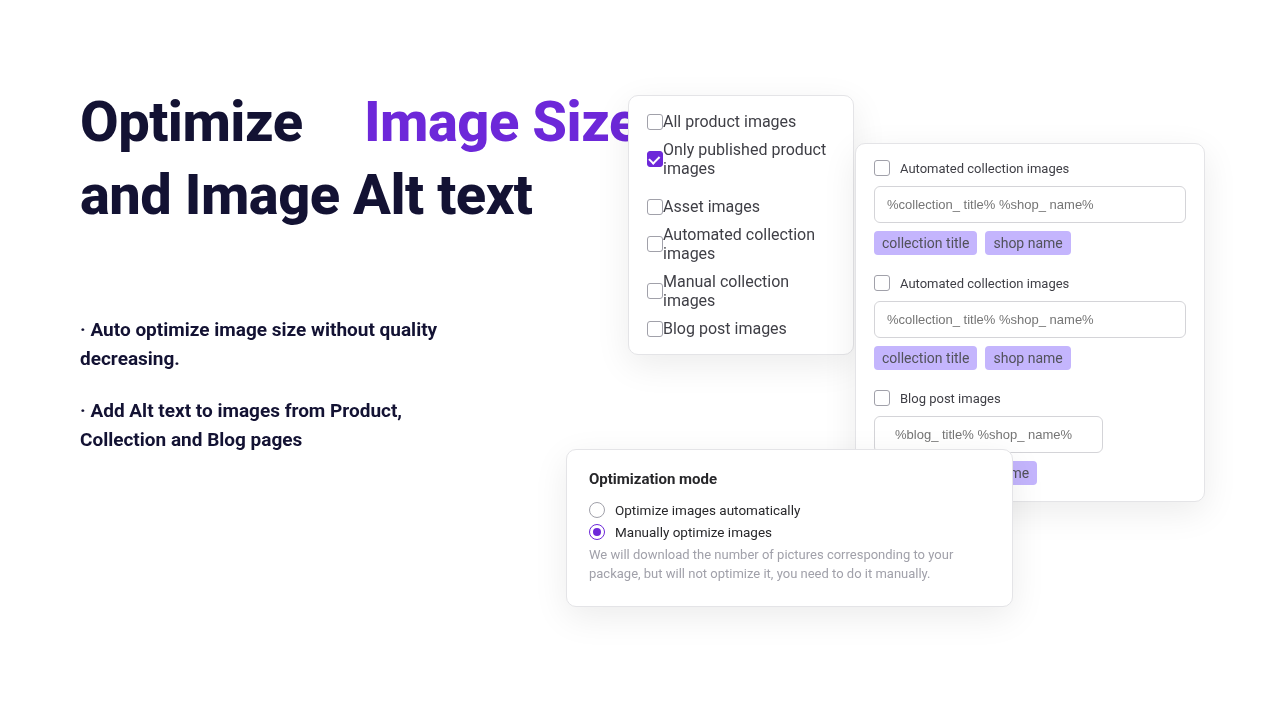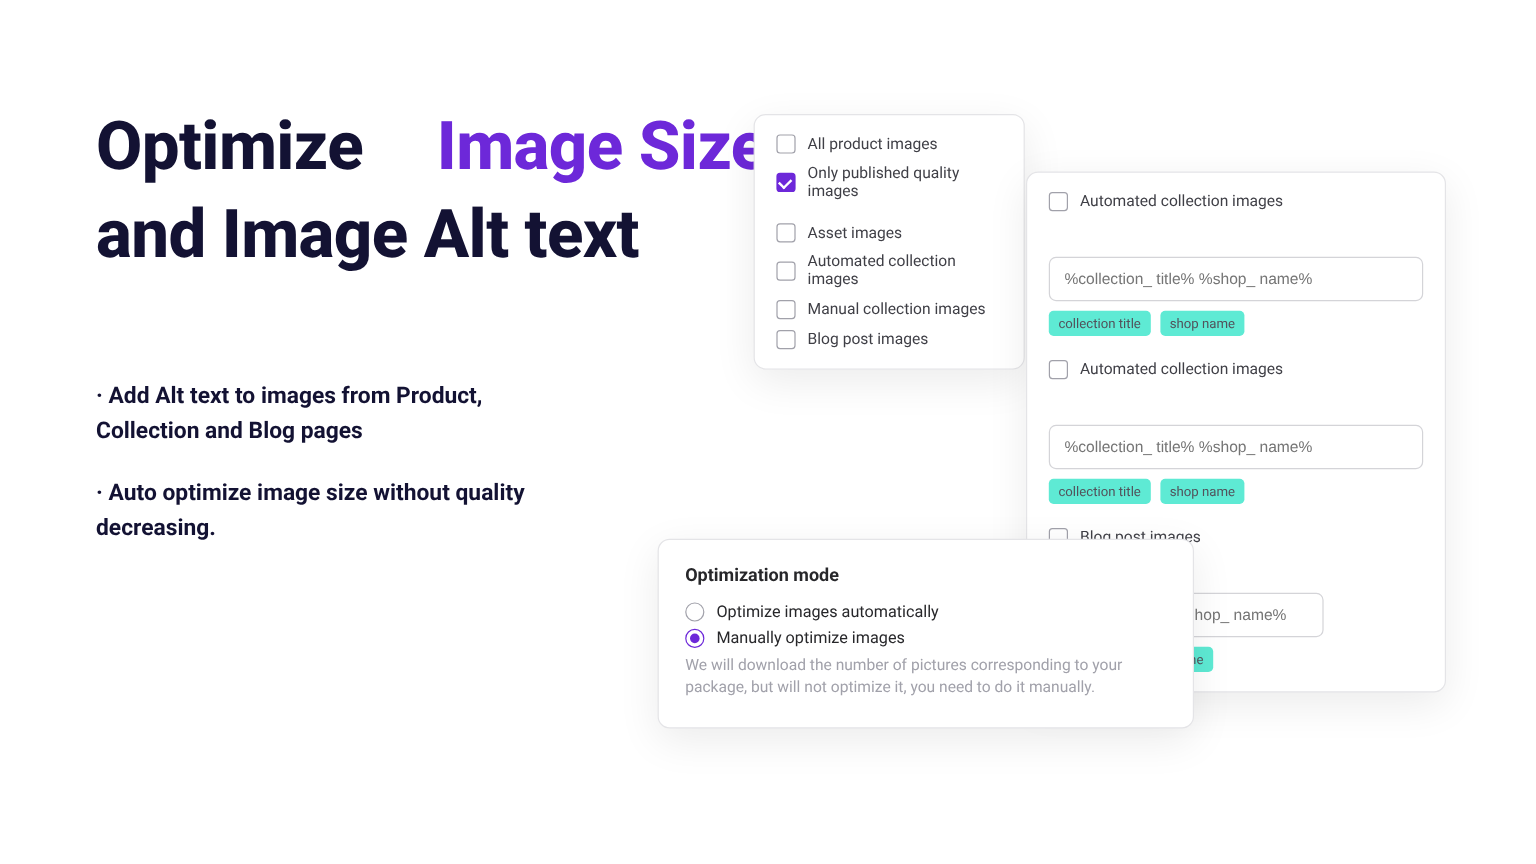--- a/index.html
+++ b/index.html
@@ -38,27 +38,26 @@
 .card {
   position: absolute;
   background: #fff;
   border: 1px solid #e4e4e7;
   border-radius: 10px;
   box-shadow: 0 10px 35px rgba(0,0,0,0.08);
   padding: 16px 18px;
 }
 .card-checks { left: 628px; top: 95px; width: 226px; }
 .card-alt    { left: 855px; top: 143px; width: 350px; }
-.card-mode   { left: 548px; top: 449px; width: 447px; padding: 20px 22px 22px; }
+.card-mode   { left: 566px; top: 449px; width: 447px; padding: 20px 22px 22px; }
 
 .check-row {
   display: flex;
   align-items: center;
-  gap: 10px;
-  font-size: 13px;
+  font-size: 16px;
   color: #3f3f46;
   margin-bottom: 9px;
   cursor: pointer;
 }
 .check-row:last-child { margin-bottom: 0; }
 .checkbox {
   width: 16px; height: 16px;
   border: 1.5px solid #a1a1aa;
   border-radius: 3px;
   flex-shrink: 0;
@@ -90,28 +89,27 @@
   margin-bottom: 10px;
 }
 .alt-input {
   width: 100%;
   border: 1px solid #d4d4d8;
   border-radius: 6px;
   padding: 10px 12px;
   font-size: 13px;
   color: #71717a;
   background: #fff;
-  margin-top: 28px;
 }
 .alt-input.narrow { width: 229px; padding-left: 20px; }
 .tag-row { margin-top: 8px; display: flex; gap: 8px; }
 .tag {
-  background: #5eead4;
+  background: #c4b5fd;
   color: #52525b;
-  font-size: 11px;
+  font-size: 14px;
   padding: 4px 8px;
   border-radius: 4px;
 }
 
 .mode-title {
   font-size: 15px;
   font-weight: 700;
   color: #27272a;
   margin-bottom: 14px;
 }
@@ -148,32 +146,32 @@
 .radio-desc:last-child { margin-bottom: 0; }
 </style>
 </head>
 <body>
 
 <div class="heading">
   <span>Optimize </span><span class="accent">Image Size</span><span> and Image Alt text</span>
 </div>
 
 <div class="bullets">
+  <p>· Auto optimize image size without quality decreasing.</p>
   <p>· Add Alt text to images from Product, Collection and Blog pages</p>
-  <p>· Auto optimize image size without quality decreasing.</p>
 </div>
 
 <div class="card card-checks">
   <div class="check-row">
     <span class="checkbox"></span>
     <span>All product images</span>
   </div>
   <div class="check-row">
     <span class="checkbox checked"></span>
-    <span>Only published quality images</span>
+    <span>Only published product images</span>
   </div>
   <div class="divider"></div>
   <div class="check-row">
     <span class="checkbox"></span>
     <span>Asset images</span>
   </div>
   <div class="check-row">
     <span class="checkbox"></span>
     <span>Automated collection images</span>
   </div>

